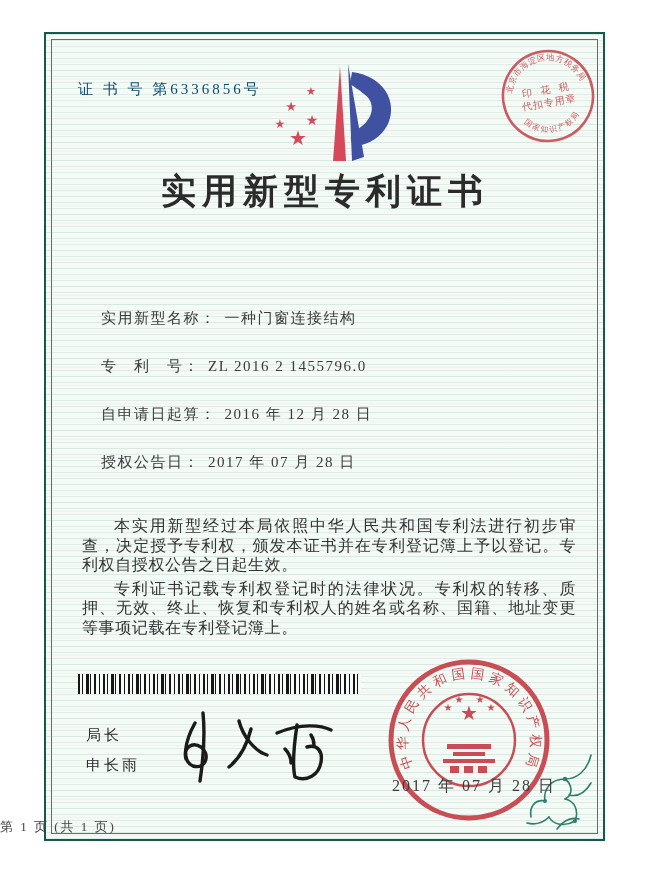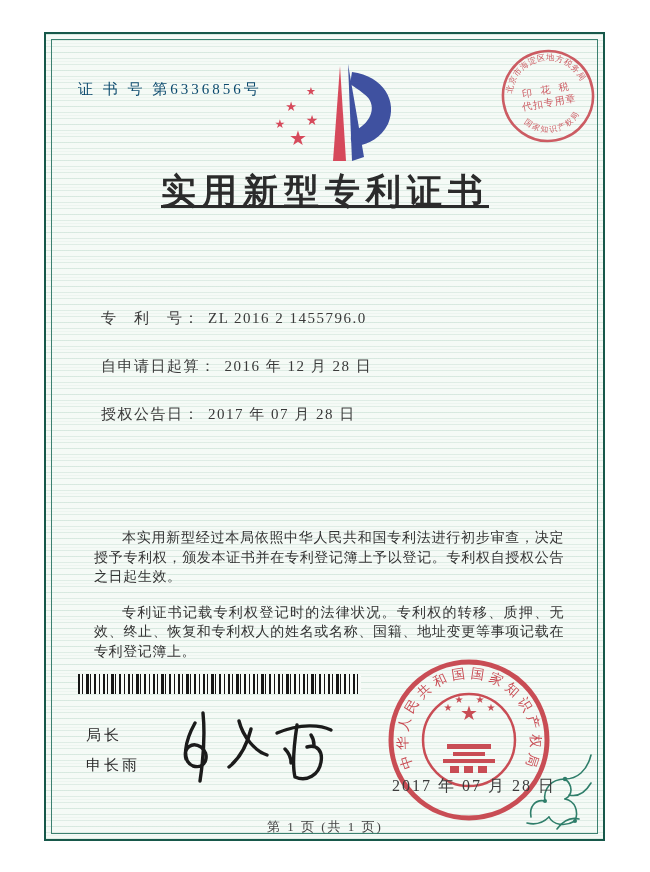--- a/index.html
+++ b/index.html
@@ -19,29 +19,29 @@
     position:absolute;left:5px;top:5px;right:5px;bottom:5px;
     border:1px solid #3c8070;pointer-events:none;
   }
   .cert-number{
     position:absolute;left:78px;top:80px;font-size:15px;letter-spacing:3px;color:#0c4a6e;white-space:pre;
   }
   .logo{position:absolute;left:256px;top:58px;}
   .tax-stamp{position:absolute;left:500px;top:48px;transform:rotate(-10deg);opacity:.92;}
   .doc-title{
     position:absolute;left:0;right:0;top:168px;text-align:center;
-    font-size:35px;font-weight:700;letter-spacing:6px;color:#2b2b2b;text-decoration:underline;
+    font-size:35px;font-weight:700;letter-spacing:6px;color:#2b2b2b;
   }
   .fields{position:absolute;left:80px;top:246px;right:70px;}
   .field-row{height:48px;line-height:48px;font-size:15px;letter-spacing:1.5px;color:#3a3a3a;white-space:pre;}
   .flabel{white-space:pre;}
   .fvalue{margin-left:8px;}
   .body-text{position:absolute;left:78px;top:512px;width:502px;}
   .body-text p{
-    margin:16px;font-size:14px;line-height:19.5px;text-indent:2em;text-align:justify;
+    margin:4px;font-size:16px;line-height:19.5px;text-indent:2em;text-align:justify;
     letter-spacing:0.6px;color:#333;
   }
   .barcode{
     position:absolute;left:78px;top:674px;width:283px;height:20px;
     background:repeating-linear-gradient(90deg,
       #151515 0 2px,#f7fbf8 2px 4px,
       #151515 4px 5px,#f7fbf8 5px 8px,
       #151515 8px 11px,#f7fbf8 11px 12px,
       #151515 12px 13px,#f7fbf8 13px 16px,
       #151515 16px 18px,#f7fbf8 18px 21px,
@@ -52,21 +52,21 @@
     font-family:Liberation Mono, monospace;
     font-size:15px;letter-spacing:3px;color:#2a2a2a;line-height:30px;
   }
   .signature{position:absolute;left:155px;top:703px;}
   .seal{position:absolute;left:385px;top:656px;opacity:.9;}
   .issue-date{
     position:absolute;left:392px;top:776px;z-index:5;
     font-size:16px;letter-spacing:2px;color:#3c3c3c;white-space:pre;
   }
   .footer{
-    position:absolute;left:0;right:0;top:818px;text-align:center;
+    position:absolute;left:0;right:0;top:818px;text-align:left;
     font-size:13px;letter-spacing:2px;color:#444;
   }
   .flourish{position:absolute;right:6px;bottom:6px;}
 </style>
 </head>
 <body>
 
 <div class="sheet">
   <div class="inner-frame"></div>
 
@@ -112,20 +112,23 @@
   <text x="48" y="45" font-size="10" fill="#c94f57" text-anchor="middle" letter-spacing="3">印 花 税</text>
   <text x="48" y="58" font-size="10" fill="#c94f57" text-anchor="middle" letter-spacing="1">代扣专用章</text>
   <text font-size="7.8" fill="#c94f57" letter-spacing="1.5">
     <textPath href="#stampBottom" startOffset="50%" text-anchor="middle">国家知识产权局</textPath>
   </text>
 </svg>
 
 <div class="doc-title">实用新型专利证书</div>
 
 <div class="fields">
+  <div class="field-row">
+    <span class="flabel">实用新型名称：</span><span class="fvalue">一种门窗连接结构</span>
+  </div>
   <div class="field-row">
     <span class="flabel">专　利　号：</span><span class="fvalue">ZL 2016 2 1455796.0</span>
   </div>
   <div class="field-row">
     <span class="flabel">自申请日起算：</span><span class="fvalue">2016 年 12 月 28 日</span>
   </div>
   <div class="field-row">
     <span class="flabel">授权公告日：</span><span class="fvalue">2017 年 07 月 28 日</span>
   </div>
 </div>

